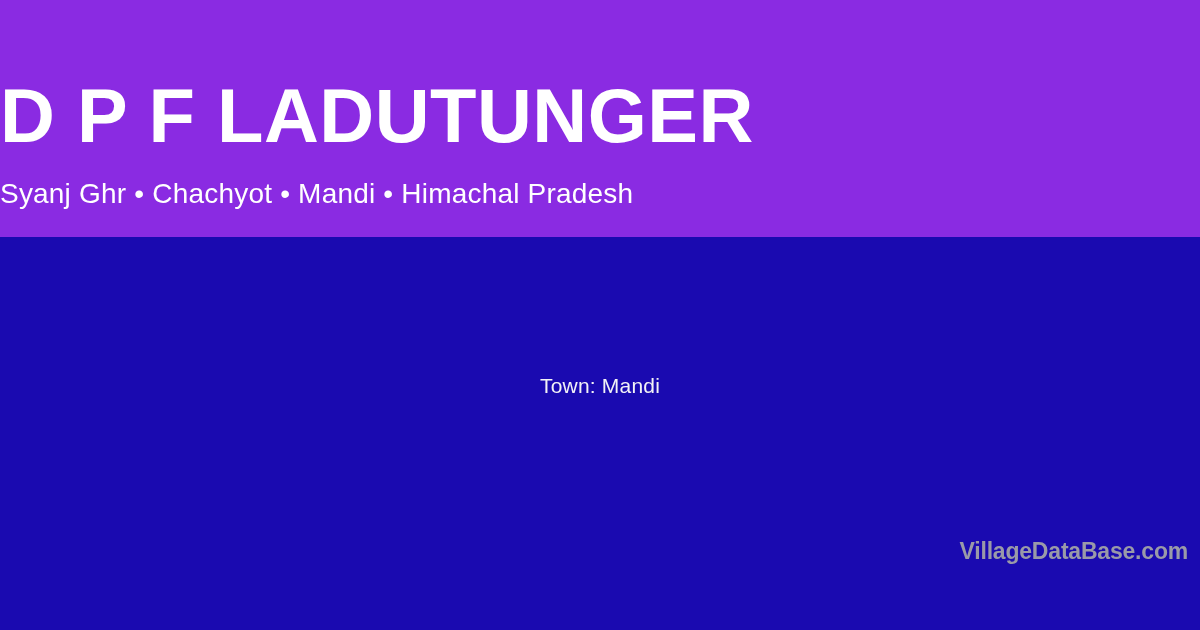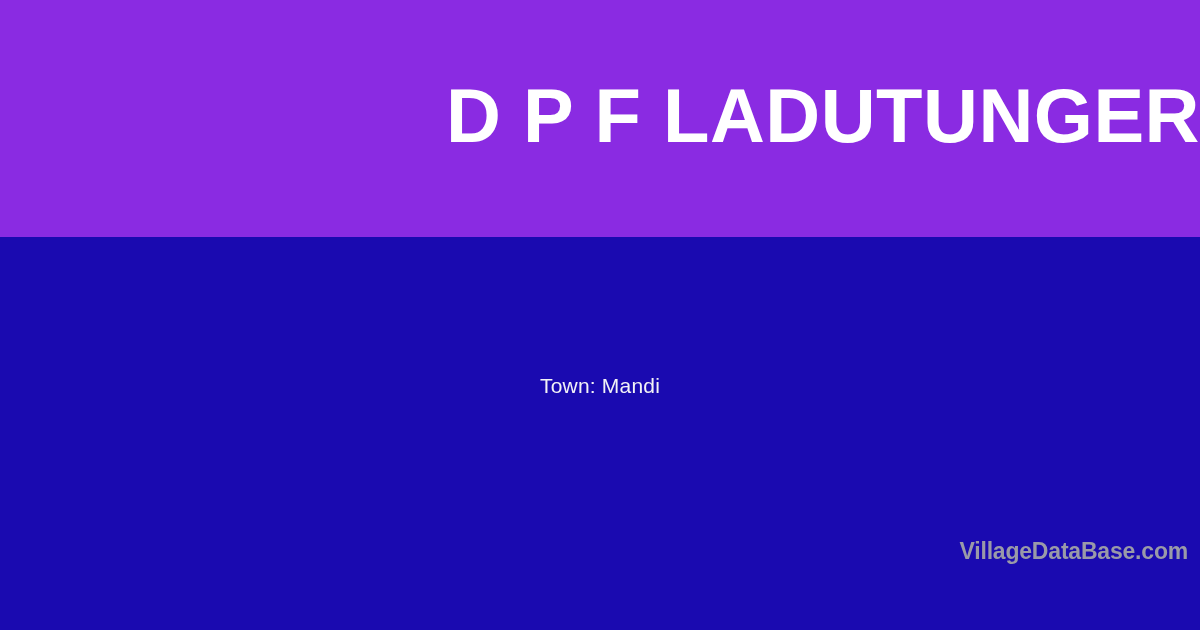--- a/index.html
+++ b/index.html
@@ -26,21 +26,21 @@
   }
 
   
   .band-top {
     position: relative;
     width: 100%;
     height: 237px;
     background: #8A2BE2;
     display: flex;
     flex-direction: column;
-    align-items: flex-end;
+    align-items: flex-start;
     justify-content: flex-start;
     box-sizing: border-box;
     padding-top: 78px;
   }
 
   .village-title {
     margin: 0;
     padding: 0;
     font-family: "Liberation Sans", sans-serif;
     font-size: 76px;
@@ -118,20 +118,21 @@
     white-space: nowrap;
   }
 </style>
 </head>
 <body>
 
 <div class="card">
 
   <header class="band-top">
     <h1 class="village-title">D P F LADUTUNGER</h1>
+    <p class="village-subtitle">Syanj Ghr • Chachyot • Mandi • Himachal Pradesh</p>
   </header>
 
   <section class="band-bottom">
 
     <div class="detail-block">
       <p class="detail-line">Town: Mandi</p>
     </div>
 
     <p class="watermark">VillageDataBase.com</p>
 

